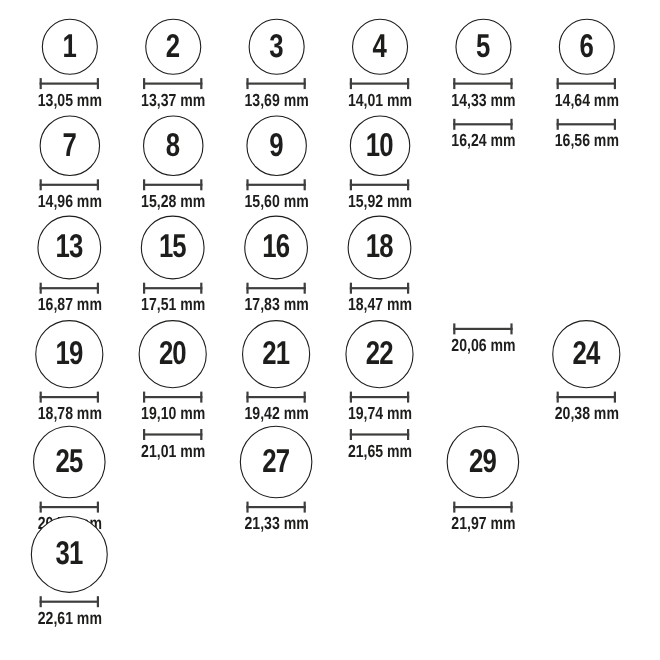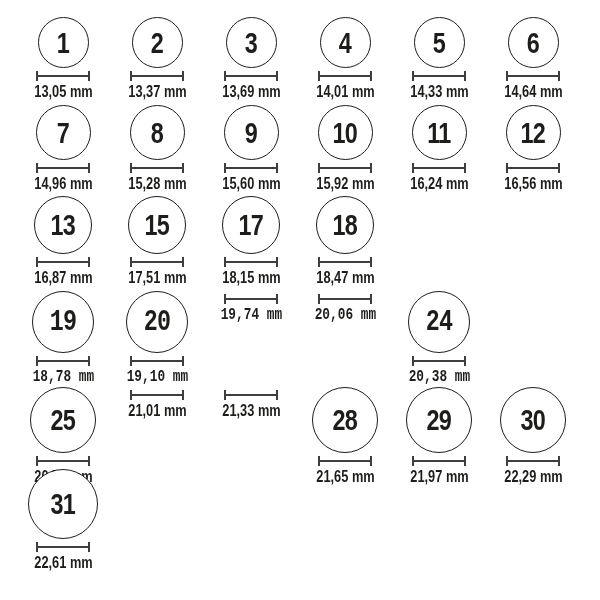--- a/index.html
+++ b/index.html
@@ -16,21 +16,21 @@
     overflow: hidden;
   }
   .row {
     position: absolute;
     left: 16px;
     display: flex;
   }
   .row1 { top: 17px; }
   .row2 { top: 105px; }
   .row3 { top: 196px; }
-  .row4 { top: 291px; font-family: Liberation Mono, monospace; }
+  .row4 { top: 291px; }
   .row5 { top: 387px; }
   .row6 { top: 469px; }
   .item {
     width: 94px;
     display: flex;
     flex-direction: column;
     align-items: center;
   }
   .circle {
     box-sizing: border-box;
@@ -202,34 +202,28 @@
           <span class="num">10</span>
         </div>
       <div class="measure">
           <span class="tick left"></span>
           <span class="bar"></span>
           <span class="tick right"></span>
         </div>
       <div class="label">15,92 mm</div>
     </div>
     <div class="item">
-      <div class="circle">
-          <span class="num">11</span>
-        </div>
       <div class="measure">
           <span class="tick left"></span>
           <span class="bar"></span>
           <span class="tick right"></span>
         </div>
       <div class="label">16,24 mm</div>
     </div>
     <div class="item">
-      <div class="circle">
-          <span class="num">12</span>
-        </div>
       <div class="measure">
           <span class="tick left"></span>
           <span class="bar"></span>
           <span class="tick right"></span>
         </div>
       <div class="label">16,56 mm</div>
     </div>
   </div>
 
   <div class="row row3">
@@ -250,28 +244,28 @@
         </div>
       <div class="measure">
           <span class="tick left"></span>
           <span class="bar"></span>
           <span class="tick right"></span>
         </div>
       <div class="label">17,51 mm</div>
     </div>
     <div class="item">
       <div class="circle">
-          <span class="num">17</span>
-        </div>
-      <div class="measure">
-          <span class="tick left"></span>
-          <span class="bar"></span>
-          <span class="tick right"></span>
-        </div>
-      <div class="label">18,15 mm</div>
+          <span class="num">16</span>
+        </div>
+      <div class="measure">
+          <span class="tick left"></span>
+          <span class="bar"></span>
+          <span class="tick right"></span>
+        </div>
+      <div class="label">17,83 mm</div>
     </div>
     <div class="item">
       <div class="circle">
           <span class="num">18</span>
         </div>
       <div class="measure">
           <span class="tick left"></span>
           <span class="bar"></span>
           <span class="tick right"></span>
         </div>
@@ -296,20 +290,34 @@
           <span class="num">20</span>
         </div>
       <div class="measure">
           <span class="tick left"></span>
           <span class="bar"></span>
           <span class="tick right"></span>
         </div>
       <div class="label">19,10 mm</div>
     </div>
     <div class="item">
+      <div class="circle">
+          <span class="num">21</span>
+        </div>
+      <div class="measure">
+          <span class="tick left"></span>
+          <span class="bar"></span>
+          <span class="tick right"></span>
+        </div>
+      <div class="label">19,42 mm</div>
+    </div>
+    <div class="item">
+      <div class="circle">
+          <span class="num">22</span>
+        </div>
       <div class="measure">
           <span class="tick left"></span>
           <span class="bar"></span>
           <span class="tick right"></span>
         </div>
       <div class="label">19,74 mm</div>
     </div>
     <div class="item">
       <div class="measure">
           <span class="tick left"></span>
@@ -345,60 +353,49 @@
     </div>
     <div class="item">
       <div class="measure">
           <span class="tick left"></span>
           <span class="bar"></span>
           <span class="tick right"></span>
         </div>
       <div class="label">21,01 mm</div>
     </div>
     <div class="item">
+      <div class="circle">
+          <span class="num">27</span>
+        </div>
       <div class="measure">
           <span class="tick left"></span>
           <span class="bar"></span>
           <span class="tick right"></span>
         </div>
       <div class="label">21,33 mm</div>
     </div>
     <div class="item">
-      <div class="circle">
-          <span class="num">28</span>
-        </div>
       <div class="measure">
           <span class="tick left"></span>
           <span class="bar"></span>
           <span class="tick right"></span>
         </div>
       <div class="label">21,65 mm</div>
     </div>
     <div class="item">
       <div class="circle">
           <span class="num">29</span>
         </div>
       <div class="measure">
           <span class="tick left"></span>
           <span class="bar"></span>
           <span class="tick right"></span>
         </div>
       <div class="label">21,97 mm</div>
     </div>
-    <div class="item">
-      <div class="circle">
-          <span class="num">30</span>
-        </div>
-      <div class="measure">
-          <span class="tick left"></span>
-          <span class="bar"></span>
-          <span class="tick right"></span>
-        </div>
-      <div class="label">22,29 mm</div>
-    </div>
   </div>
 
   <div class="row row6">
     <div class="item">
       <div class="circle">
           <span class="num">31</span>
         </div>
       <div class="measure">
           <span class="tick left"></span>
           <span class="bar"></span>

